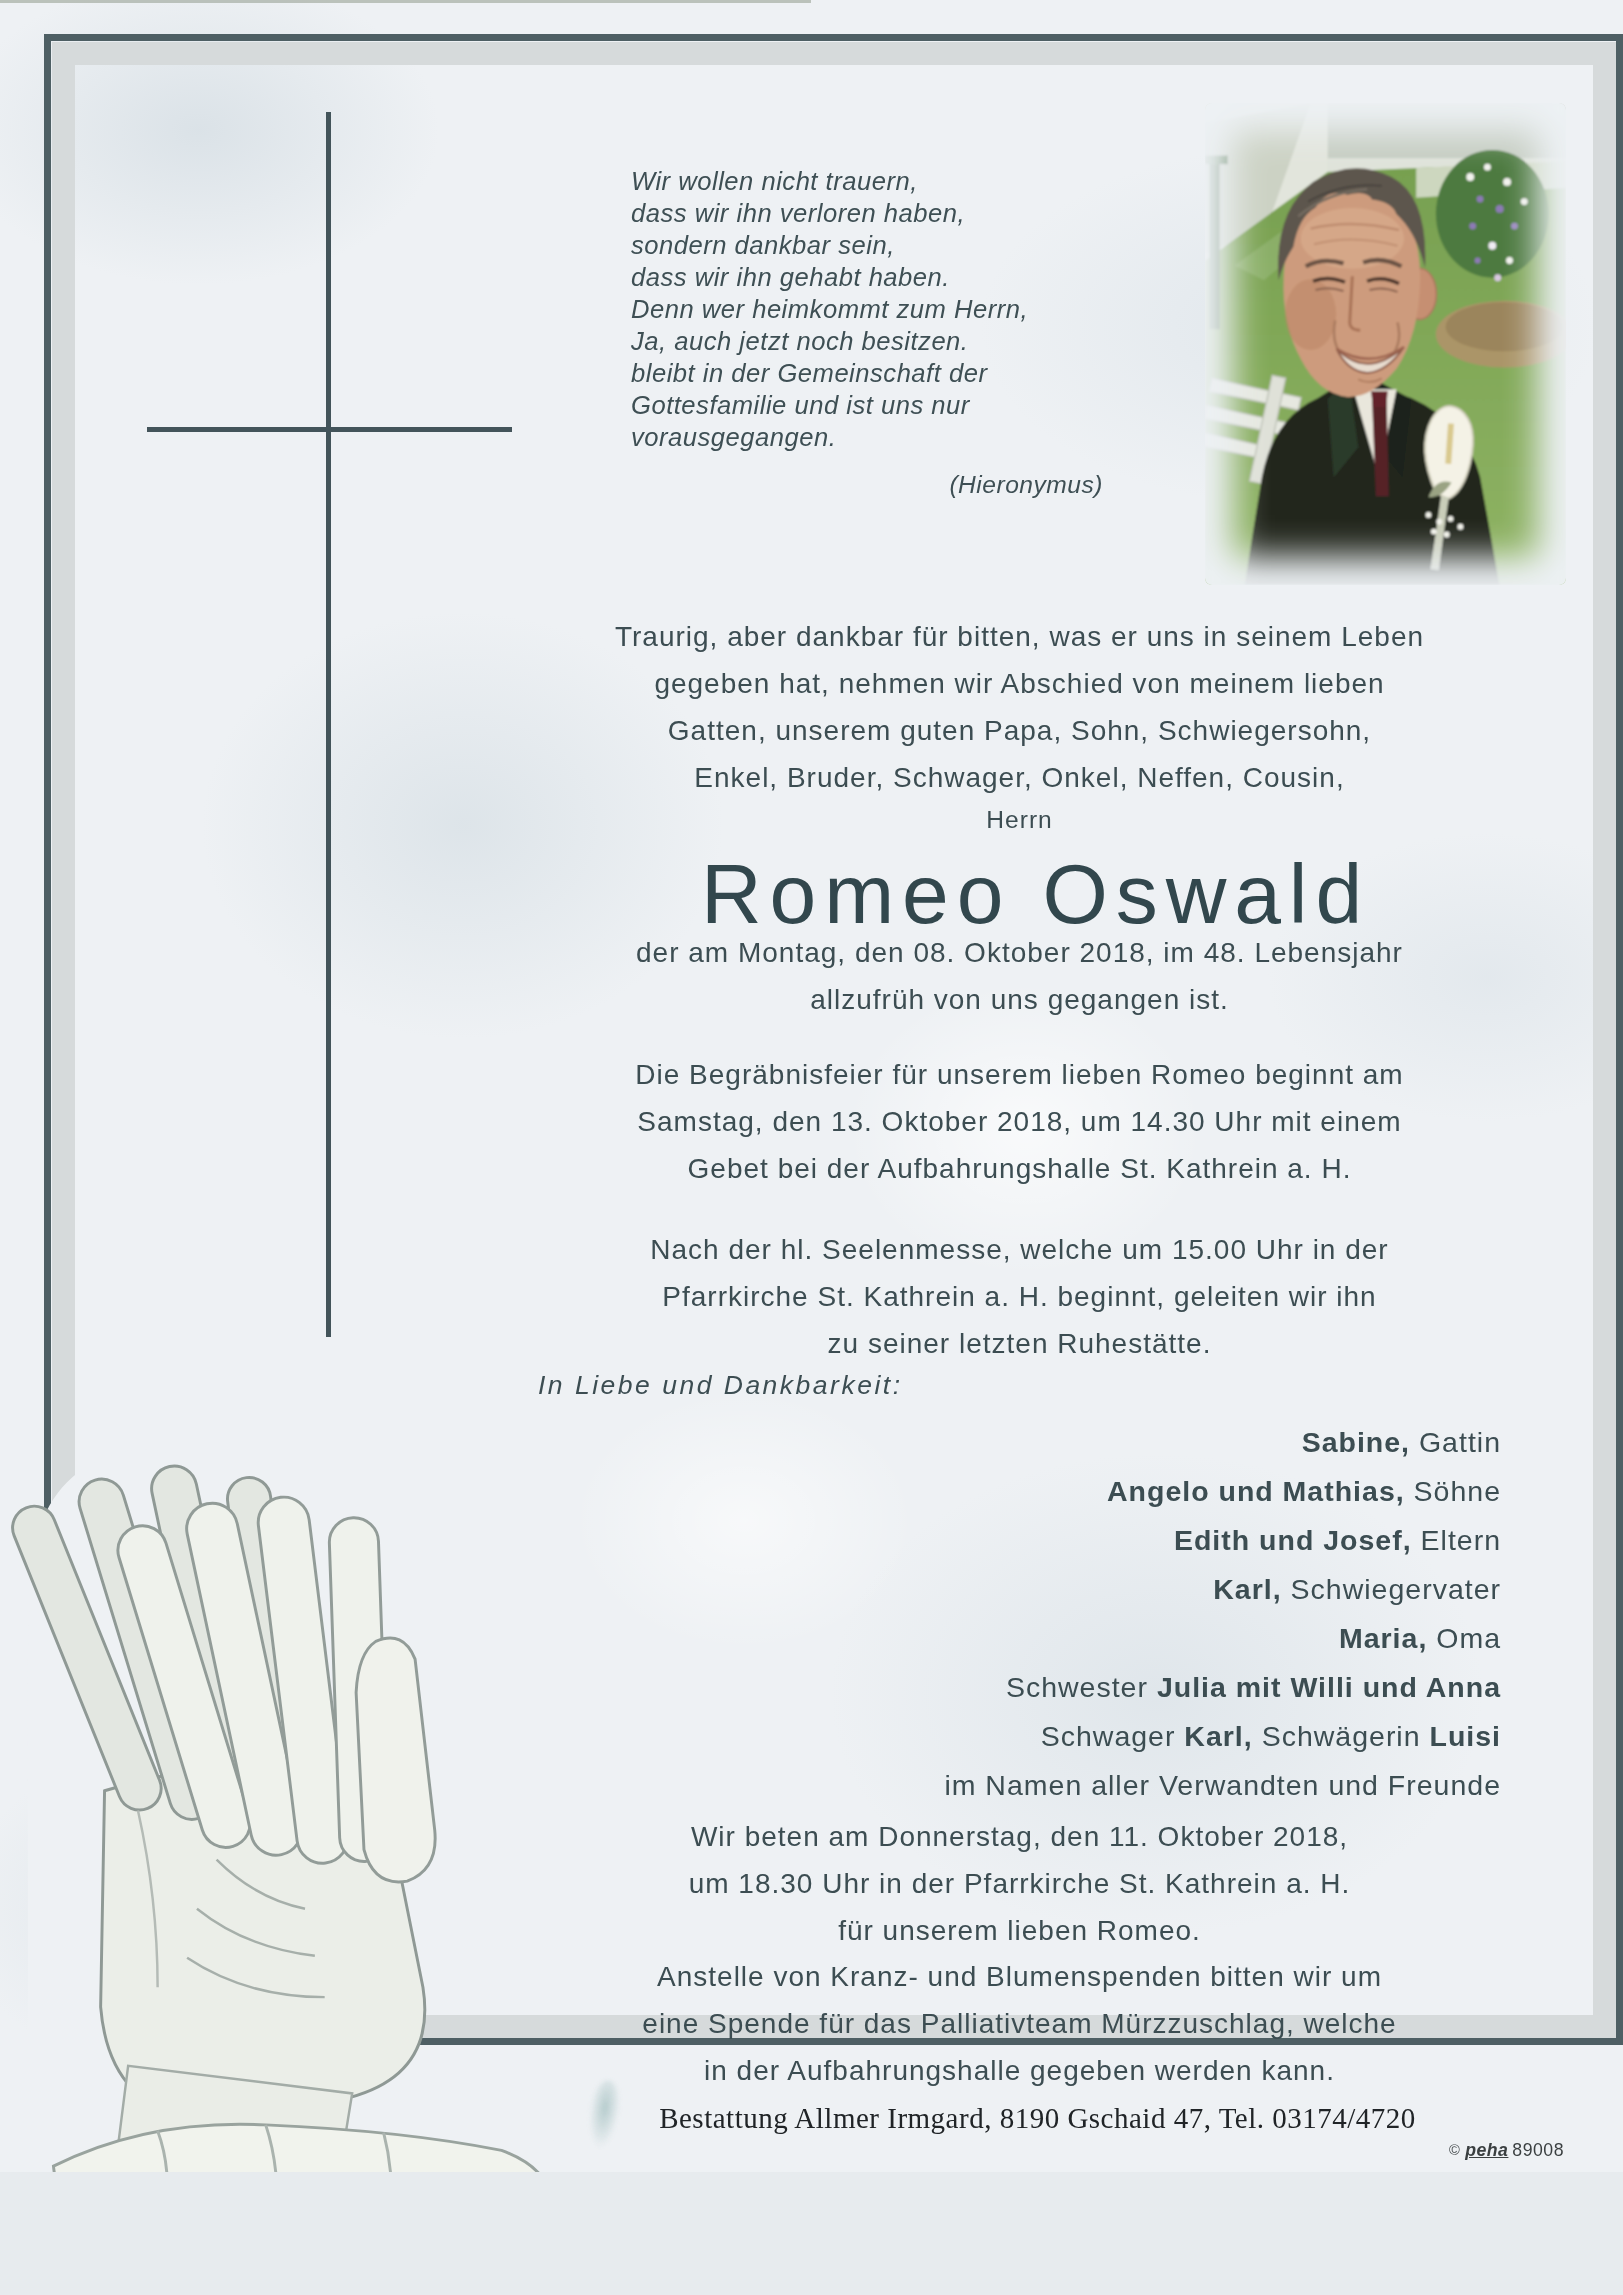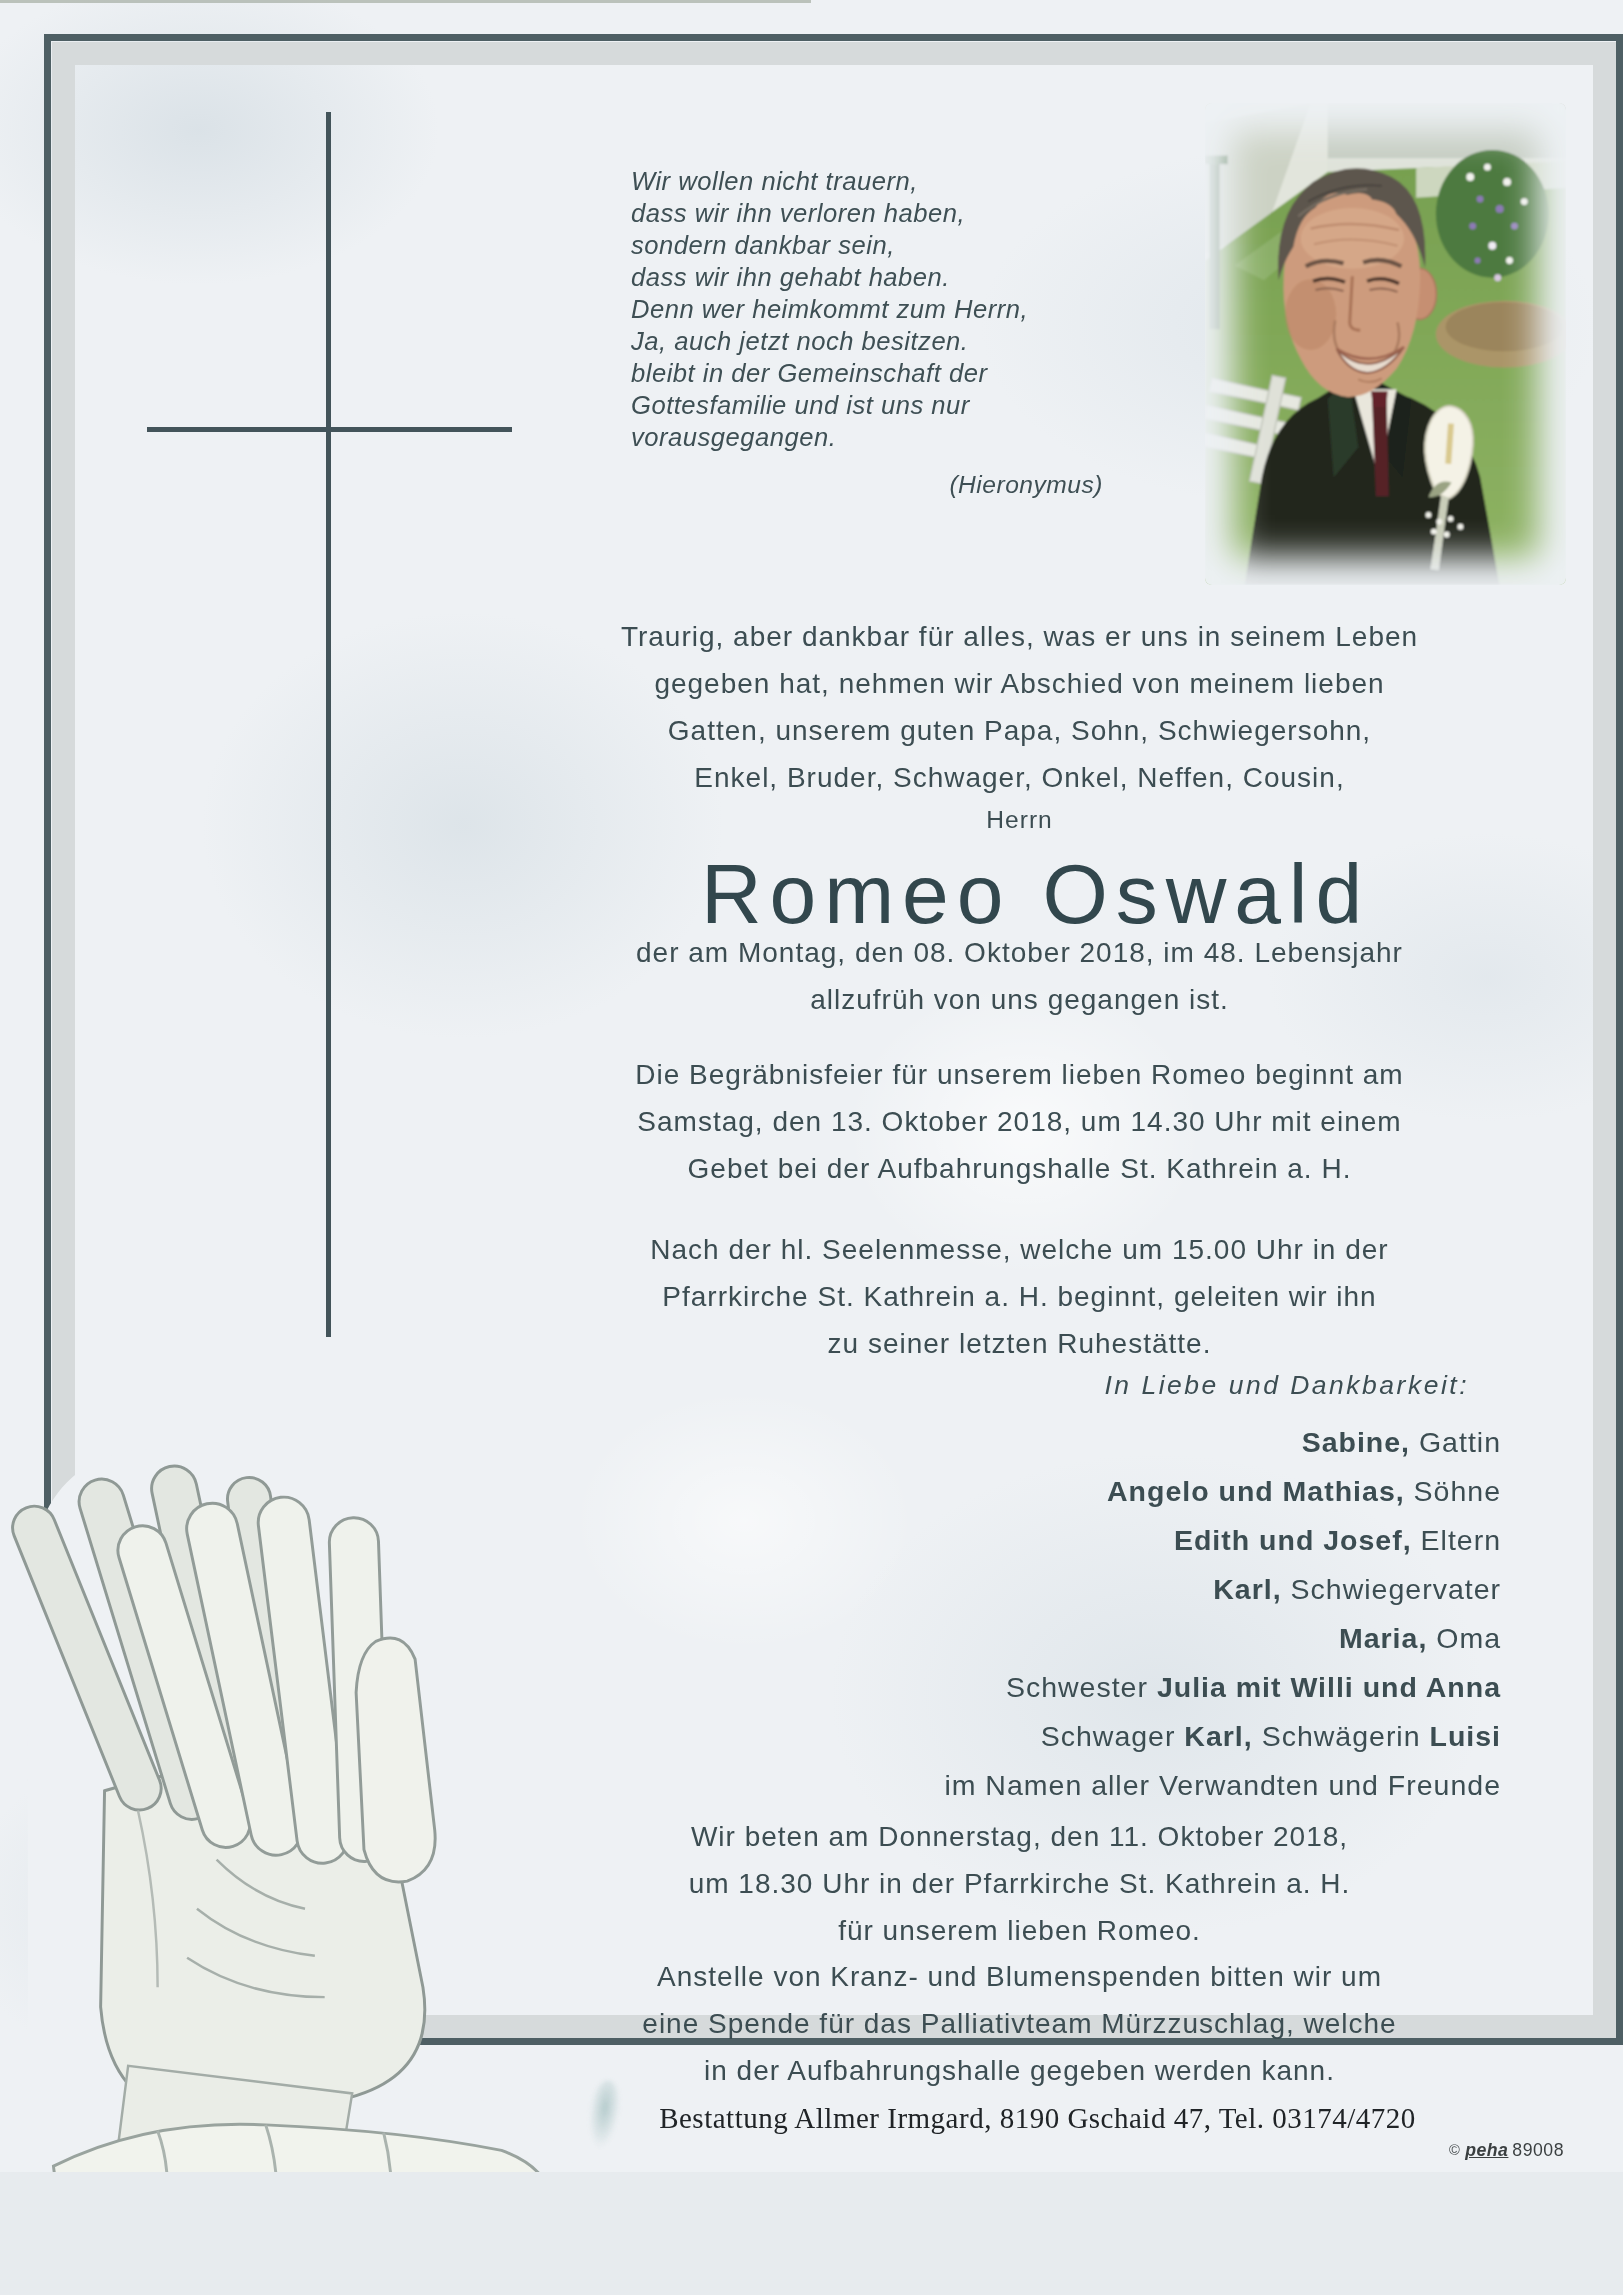--- a/index.html
+++ b/index.html
@@ -35,21 +35,21 @@
   .block{position:absolute;left:538px;width:963px;text-align:center;
          font-size:28px;line-height:47px;letter-spacing:1px;color:#3c4d52;}
   .intro{top:613px;}
   .salutation{position:absolute;left:538px;top:806px;width:963px;text-align:center;
          font-size:24.6px;letter-spacing:1px;color:#3c4d52;}
   .name{position:absolute;left:538px;top:832px;width:963px;margin:16px;text-align:center;
         font-size:84px;font-weight:400;letter-spacing:7.9px;color:#32474d;line-height:93px;}
   .death-notice{top:929px;}
   .funeral-info{top:1051px;}
   .mass-info{top:1226px;}
-  .closing{position:absolute;left:506px;top:1370px;width:963px;text-align:right;
+  .closing{position:absolute;left:538px;top:1370px;width:963px;text-align:left;
         font-style:italic;font-size:26.5px;letter-spacing:2.5px;color:#3c4d52;}
   .family{position:absolute;left:538px;top:1418px;width:963px;text-align:right;
         font-size:28.5px;line-height:49px;letter-spacing:1px;color:#3c4d52;}
   .family .b{font-weight:bold;}
   .prayer-info{top:1813px;}
   .donation-info{top:1953px;}
   .footer-line{position:absolute;left:541px;top:2102px;width:993px;text-align:center;
         font-family:"Liberation Serif",serif;font-size:29px;color:#202427;letter-spacing:0.5px;}
   
   .peha{position:absolute;left:1406px;top:2140px;width:158px;text-align:right;font-size:17.7px;
@@ -185,21 +185,21 @@
       <div class="poem-line">dass wir ihn gehabt haben.</div>
       <div class="poem-line">Denn wer heimkommt zum Herrn,</div>
       <div class="poem-line">Ja, auch jetzt noch besitzen.</div>
       <div class="poem-line">bleibt in der Gemeinschaft der</div>
       <div class="poem-line">Gottesfamilie und ist uns nur</div>
       <div class="poem-line">vorausgegangen.</div>
     </div>
   <div class="poem-attrib">(Hieronymus)</div>
 
   <div class="block intro">
-      <div class="line">Traurig, aber dankbar für alles, was er uns in seinem Leben</div>
+      <div class="line">Traurig, aber dankbar für bitten, was er uns in seinem Leben</div>
       <div class="line">gegeben hat, nehmen wir Abschied von meinem lieben</div>
       <div class="line">Gatten, unserem guten Papa, Sohn, Schwiegersohn,</div>
       <div class="line">Enkel, Bruder, Schwager, Onkel, Neffen, Cousin,</div>
     </div>
   <div class="salutation">Herrn</div>
   <h1 class="name">Romeo Oswald</h1>
   <div class="block death-notice">
       <div class="line">der am Montag, den 08. Oktober 2018, im 48. Lebensjahr</div>
       <div class="line">allzufrüh von uns gegangen ist.</div>
     </div>

